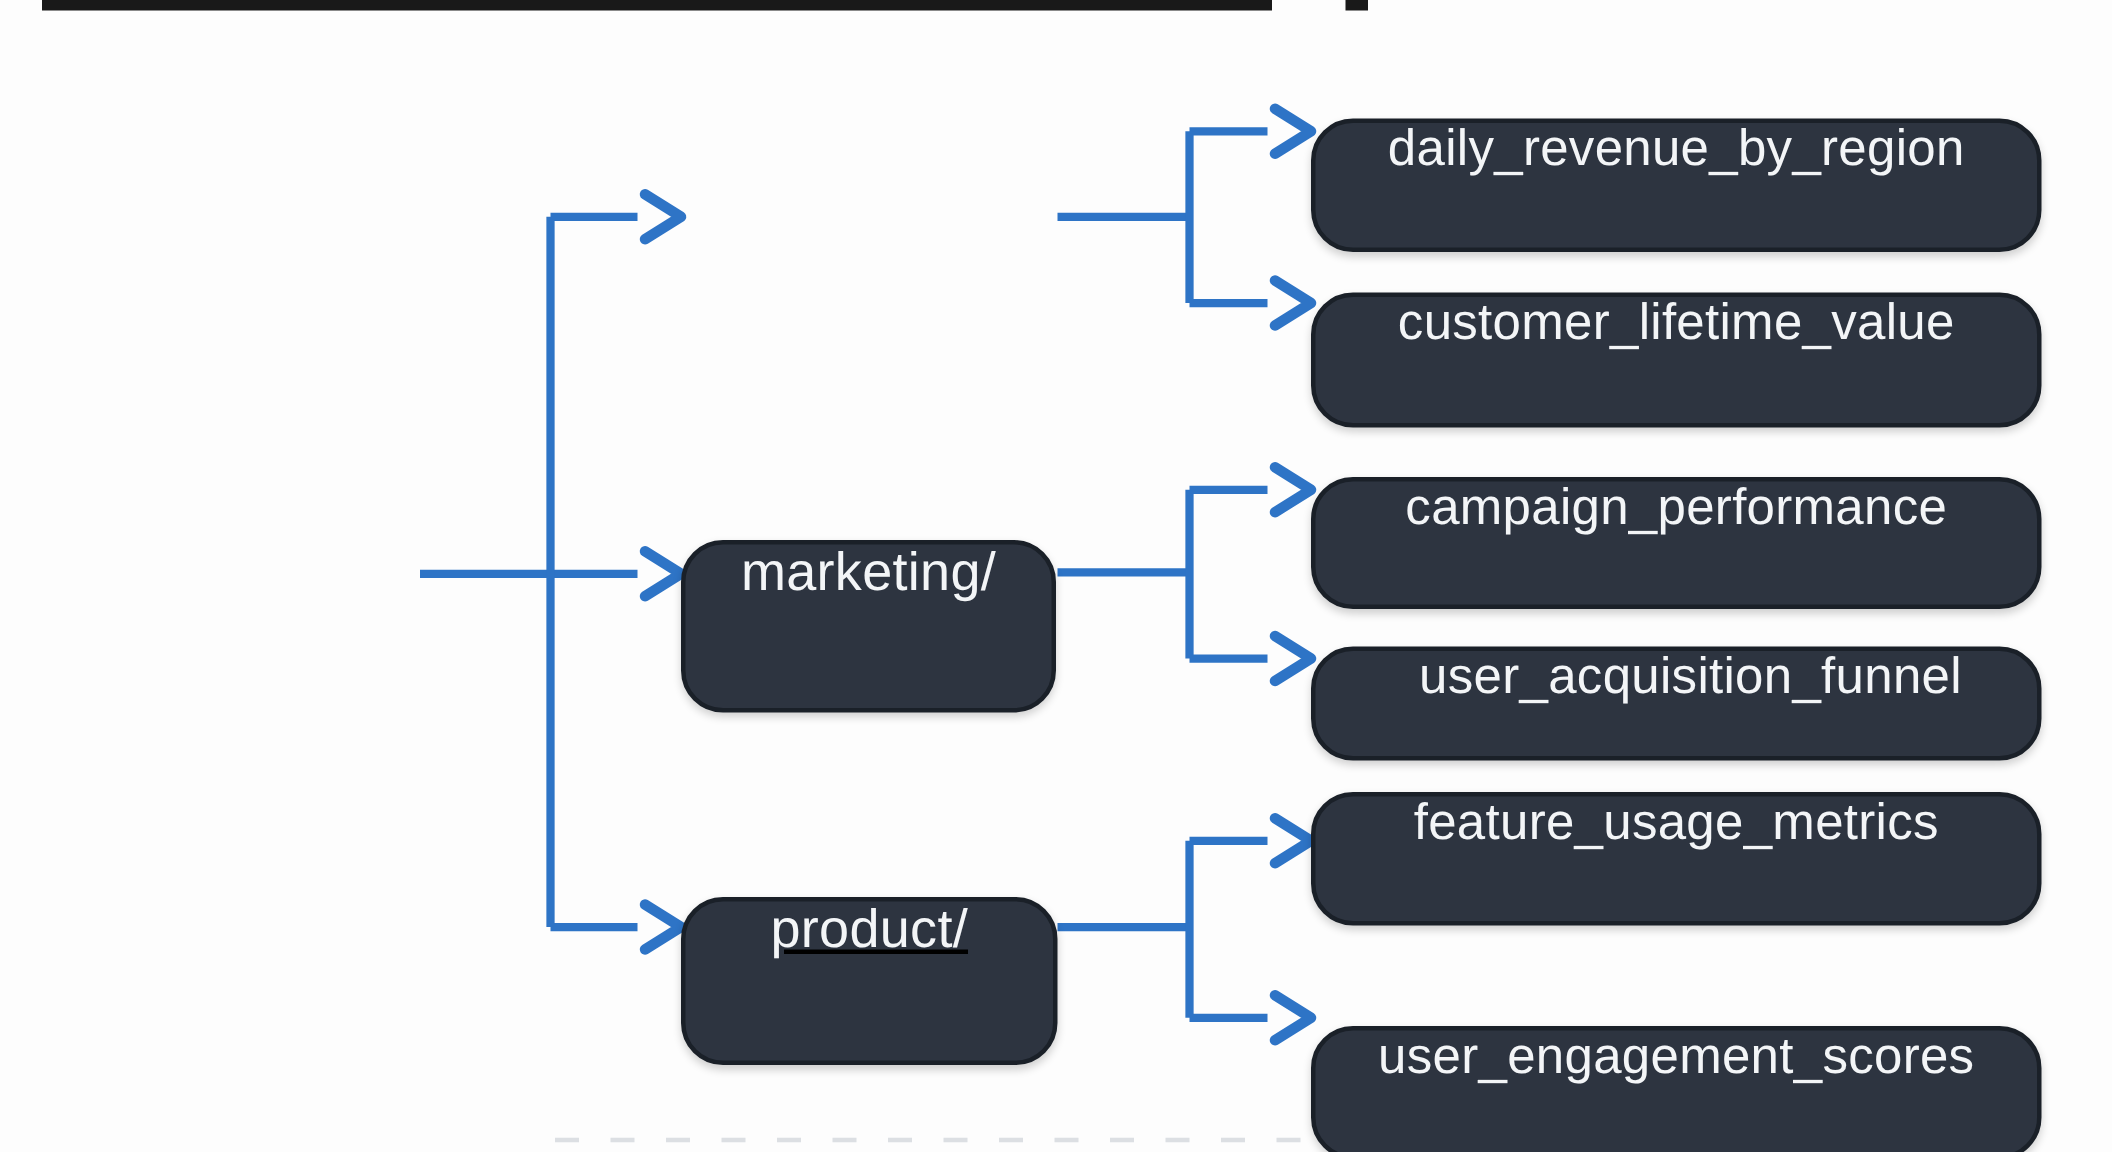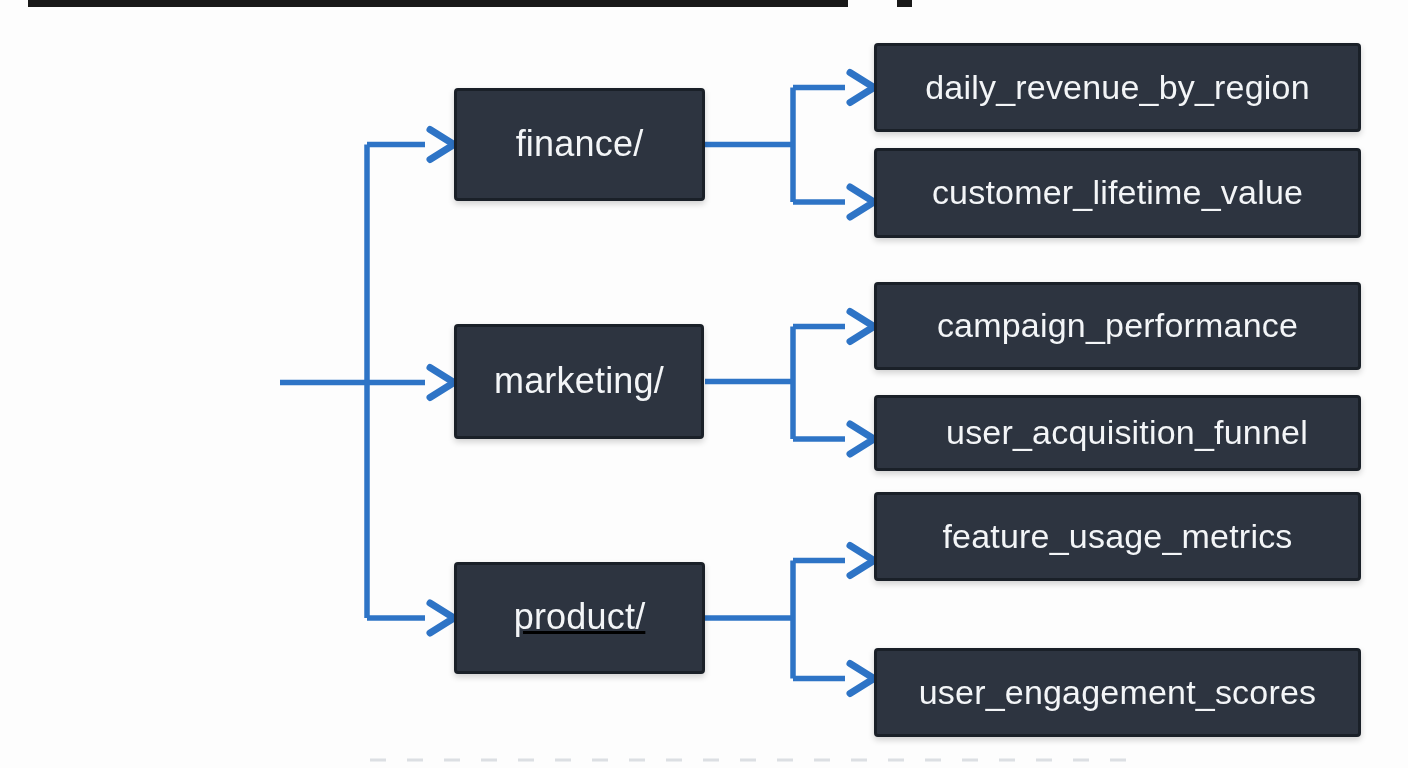--- a/index.html
+++ b/index.html
@@ -38,44 +38,44 @@
     stroke:var(--baseline-dashes);
     stroke-width:3;
     stroke-dasharray:16 21;
     fill:none;
   }
   .node{
     position:absolute;
     box-sizing:border-box;
     background:var(--node-fill);
     border:3px solid var(--node-border);
-    border-radius:4px;
+    border-radius:28px;
     display:flex;
-    align-items:center;
     justify-content:center;
     box-shadow:0 3px 6px rgba(0,0,0,0.18);
+    margin-top:36px;
   }
   .node-label{
     color:var(--node-text);
     font-size:34px;
     letter-spacing:0.2px;
     white-space:nowrap;
     line-height:1;
     padding-bottom:2px;
   }
   .node-root .node-label,
   .node-group .node-label{font-size:36px;}
   
   .node-gold{left:44px;top:326px;width:236px;height:113px;}
   .node-finance{left:454px;top:88px;width:251px;height:113px;}
   .node-marketing{left:454px;top:324px;width:250px;height:115px;}
   .node-product{left:454px;top:562px;width:251px;height:112px;text-decoration:underline;}
   .node-child{left:874px;width:487px;}
   .node-drr{top:43px;height:89px;}
-  .node-clv{top:148px;height:90px;}
+  .node-clv{top:159px;height:90px;}
   .node-cp{top:282px;height:88px;}
   .node-uaf{top:395px;height:76px;padding-left:19px;}
   .node-fum{top:492px;height:89px;}
   .node-ues{top:648px;height:89px;}
   .top-bar{
     position:absolute;top:0;height:7px;
     background:var(--top-bar);
   }
   .top-bar-main{left:28px;width:820px;}
   .top-bar-stub{left:897px;width:15px;}
@@ -116,23 +116,20 @@
     <path class="connector" d="M 793 560.5 V 678.5"></path>
     <path class="connector" d="M 793 560.5 H 845"></path>
     <path class="connector" d="M 793 678.5 H 845"></path>
     <path class="arrowhead" d="M 850 545.5 L 874 560.5 L 850 575.5"></path>
     <path class="arrowhead" d="M 850 663.5 L 874 678.5 L 850 693.5"></path>
 
     <path class="baseline" d="M 370 760 H 1130"></path>
   </svg>
 
 
-  <div class="node node-group node-finance">
-    <span class="node-label">finance/</span>
-  </div>
   <div class="node node-group node-marketing">
     <span class="node-label">marketing/</span>
   </div>
   <div class="node node-group node-product">
     <span class="node-label">product/</span>
   </div>
 
   <div class="node node-child node-drr">
     <span class="node-label">daily_revenue_by_region</span>
   </div>

